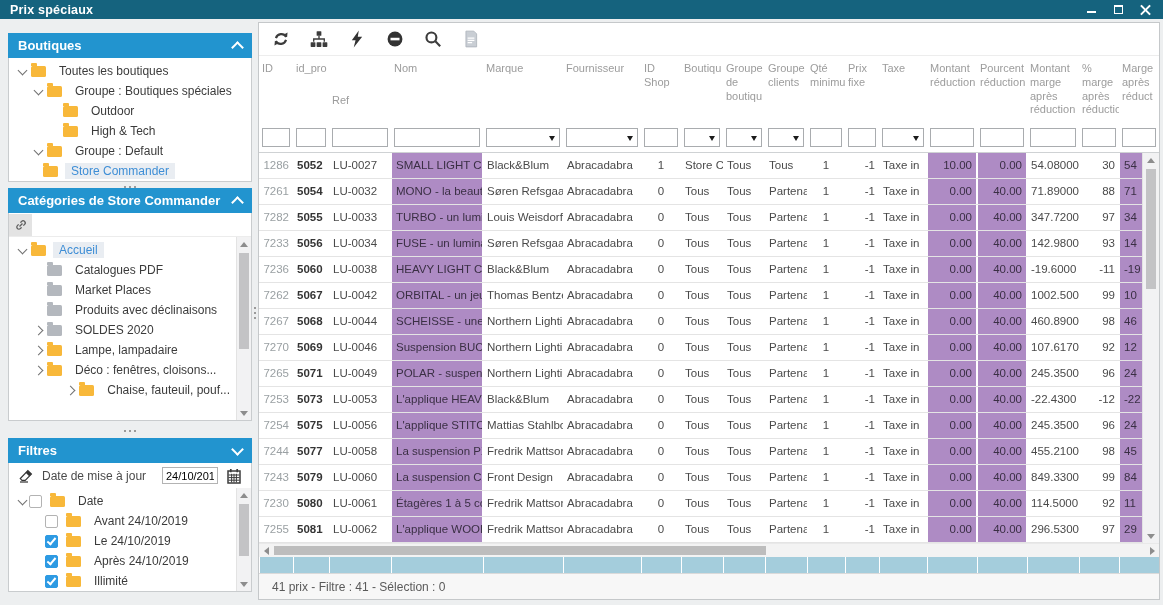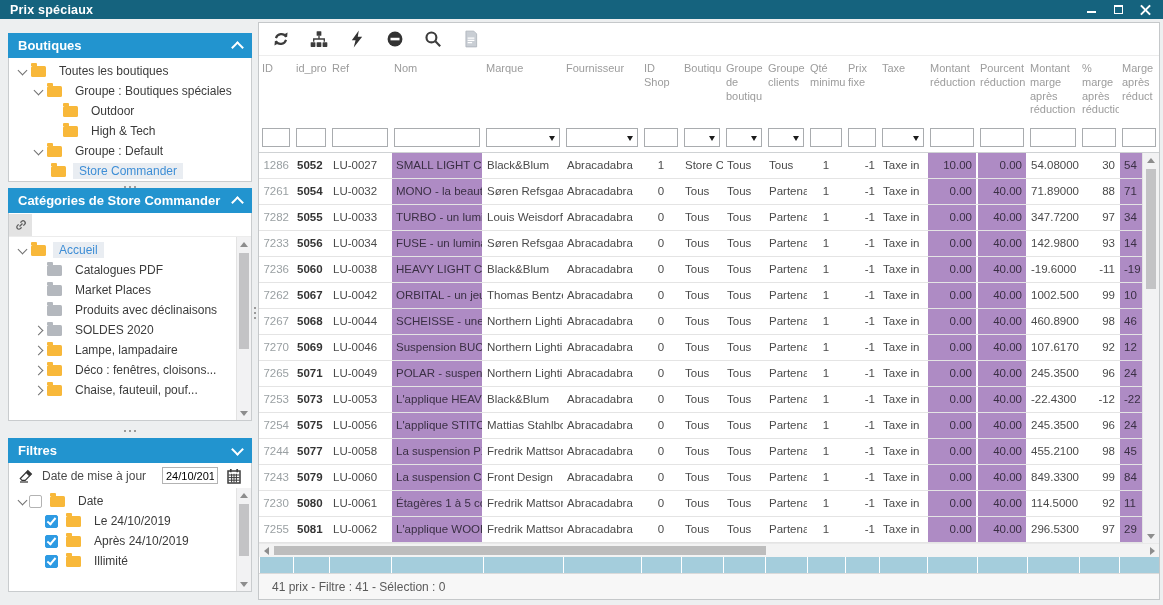--- a/index.html
+++ b/index.html
@@ -147,21 +147,21 @@
           <span class="folder"></span>
           <span class="tree-label">High &amp; Tech</span>
         </div>
         <div class="tree-row" style="padding-left: 22px;">
           <span class="expander">
             <span class="chev down"></span>
           </span>
           <span class="folder"></span>
           <span class="tree-label">Groupe : Default</span>
         </div>
-        <div class="tree-row" style="padding-left: 26px;">
+        <div class="tree-row" style="padding-left: 18px;">
           <span class="expander"></span>
           <span class="folder"></span>
           <span class="tree-label selected">Store Commander</span>
         </div>
       </div>
   </div>
 </div>
 <div class="h-splitter" style="top:182px">
     <span class="h-dots"></span>
   </div>
@@ -219,21 +219,21 @@
             <span class="folder"></span>
             <span class="tree-label">Lampe, lampadaire</span>
           </div>
           <div class="tree-row" style="padding-left: 22px;">
             <span class="expander">
               <span class="chev right"></span>
             </span>
             <span class="folder"></span>
             <span class="tree-label">Déco : fenêtres, cloisons...</span>
           </div>
-          <div class="tree-row" style="padding-left: 22px;">
+          <div class="tree-row" style="padding-left: 22px; justify-content: flex-end;">
             <span class="expander">
               <span class="chev right"></span>
             </span>
             <span class="folder"></span>
             <span class="tree-label">Chaise, fauteuil, pouf...</span>
           </div>
         </div>
       <div class="vscroll">
         <span class="vs-btn top">
             <span class="tri-up"></span>
@@ -272,20 +272,26 @@
     </div>
     <div class="tree-wrap" style="height:103px">
       <div class="tree" id="tree-filtres">
           <div class="tree-row" style="padding-left: 6px;">
             <span class="expander">
               <span class="chev down"></span>
             </span>
             <span class="cb"></span>
             <span class="folder"></span>
             <span class="tree-label">Date</span>
+          </div>
+          <div class="tree-row" style="padding-left: 22px;">
+            <span class="expander"></span>
+            <span class="cb"></span>
+            <span class="folder"></span>
+            <span class="tree-label">Avant 24/10/2019</span>
           </div>
           <div class="tree-row" style="padding-left: 22px;">
             <span class="expander"></span>
             <span class="cb checked"></span>
             <span class="folder"></span>
             <span class="tree-label">Le 24/10/2019</span>
           </div>
           <div class="tree-row" style="padding-left: 22px;">
             <span class="expander"></span>
             <span class="cb checked"></span>
@@ -343,21 +349,21 @@
           <path d="M10.1 10.1 14.4 14.4"></path>
         </svg></span>
       <span class="tb-btn"><svg viewBox="0 0 16 16">
           <path d="M3.5 1h7L13 3.5V15H3.5z" fill="#c9ced4" stroke="#b0b6bd" stroke-width=".8"></path>
           <path d="M5 7.2h6M5 9.2h6M5 11.2h4" stroke="#fff" stroke-width="1"></path>
         </svg></span>
     </div>
   <div class="g-header" id="g-header">
       <div class="hcell" style="width: 34px;">ID</div>
       <div class="hcell" style="width: 36px;">id_pro</div>
-      <div class="hcell" style="width: 62px;">Ref</div>
+      <div class="hcell" style="width: 62px; margin-top: 32px;">Ref</div>
       <div class="hcell" style="width: 92px;">Nom</div>
       <div class="hcell" style="width: 80px;">Marque</div>
       <div class="hcell" style="width: 78px;">Fournisseur</div>
       <div class="hcell" style="width: 40px;">ID Shop</div>
       <div class="hcell" style="width: 42px;">Boutiqu</div>
       <div class="hcell" style="width: 42px;">Groupe de boutiqu</div>
       <div class="hcell" style="width: 42px;">Groupe clients</div>
       <div class="hcell" style="width: 38px;">Qté minimu</div>
       <div class="hcell" style="width: 34px;">Prix fixe</div>
       <div class="hcell" style="width: 48px;">Taxe</div>

